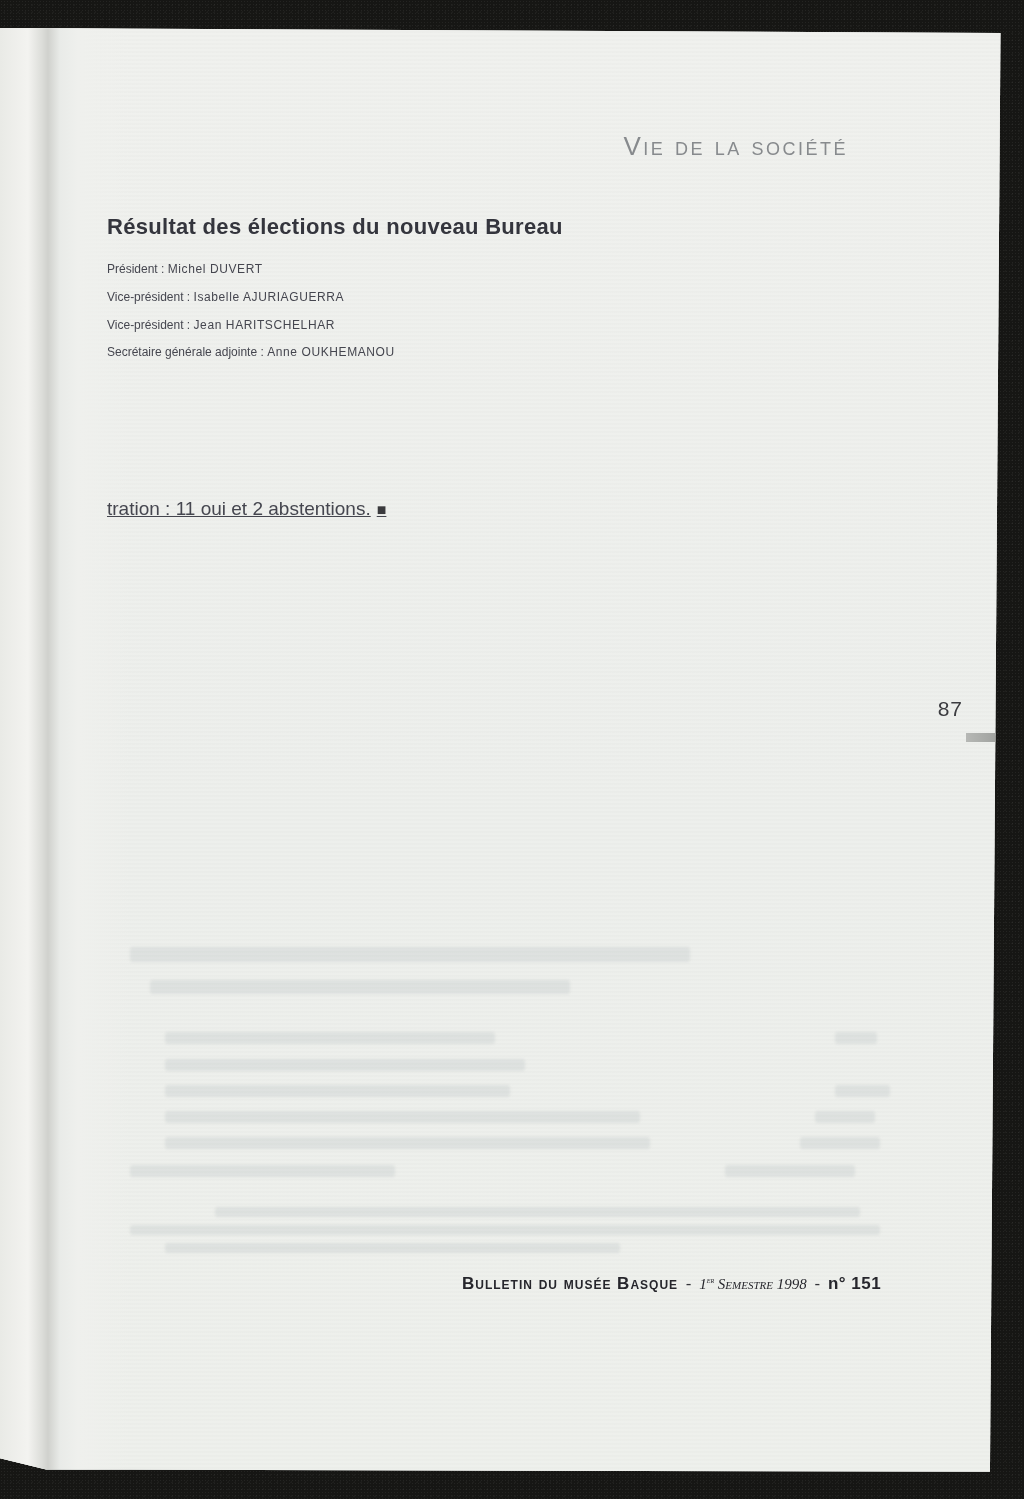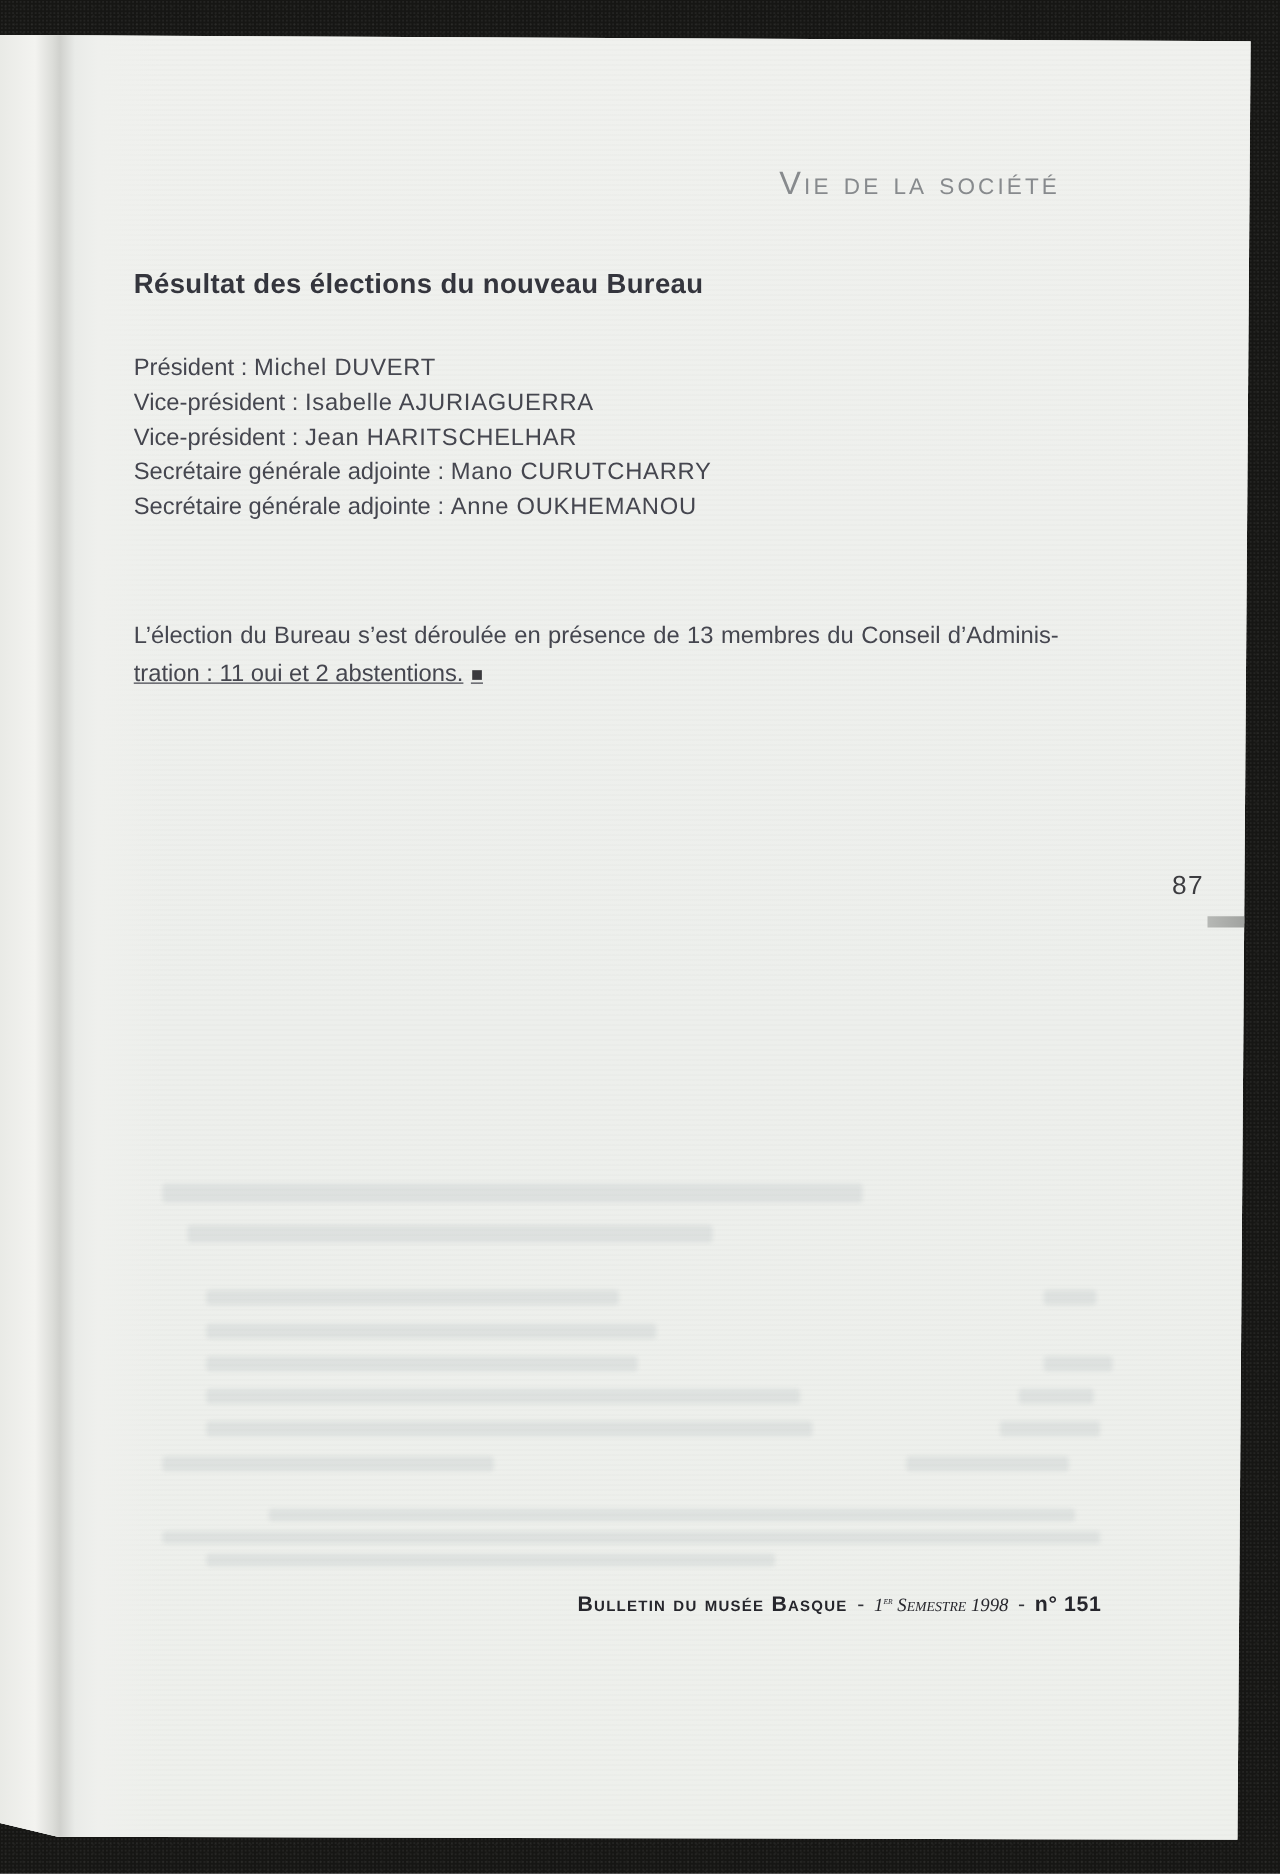--- a/index.html
+++ b/index.html
@@ -37,22 +37,22 @@
 
   
   .article-title{
     position:absolute;top:189px;left:107px;
     font-size:22px;font-weight:700;color:#34353d;letter-spacing:0.3px;
     white-space:nowrap;
   }
 
   
   .officers{
-    position:absolute;top:256px;left:107px;
-    font-size:19px;line-height:27.8px;color:#45464f;
+    position:absolute;top:231px;left:107px;
+    font-size:12px;line-height:27.8px;color:#45464f;
   }
   .officer-row{white-space:nowrap;}
   .officer-name{letter-spacing:0.6px;}
 
   
   .closing{
     position:absolute;top:468px;left:107px;width:740px;
     font-size:19px;line-height:31px;color:#45464f;
   }
   .closing .l1{text-align:justify;text-align-last:justify;}
@@ -101,29 +101,25 @@
     <div class="officer-row">
       <span>Président</span><span> : </span><span class="officer-name">Michel DUVERT</span>
     </div>
     <div class="officer-row">
       <span>Vice-président</span><span> : </span><span class="officer-name">Isabelle AJURIAGUERRA</span>
     </div>
     <div class="officer-row">
       <span>Vice-président</span><span> : </span><span class="officer-name">Jean HARITSCHELHAR</span>
     </div>
     <div class="officer-row">
-      <span>Secrétaire générale adjointe</span><span> : </span><span class="officer-name">Mano CURUTCHARRY</span>
-    </div>
-    <div class="officer-row">
       <span>Secrétaire générale adjointe</span><span> : </span><span class="officer-name">Anne OUKHEMANOU</span>
     </div>
   </div>
 
   <div class="closing">
-    <div class="l1">L’élection du Bureau s’est déroulée en présence de 13 membres du Conseil d’Adminis-</div>
     <div class="l2">
       <span>tration : 11 oui et 2 abstentions.</span><span class="end-mark">■</span>
     </div>
   </div>
 
   <div class="folio">87</div>
   <div class="folio-bar"></div>
 
   <div class="ghost">
     <div style="left:130px;top:922px;width:560px;height:15px;"></div>

